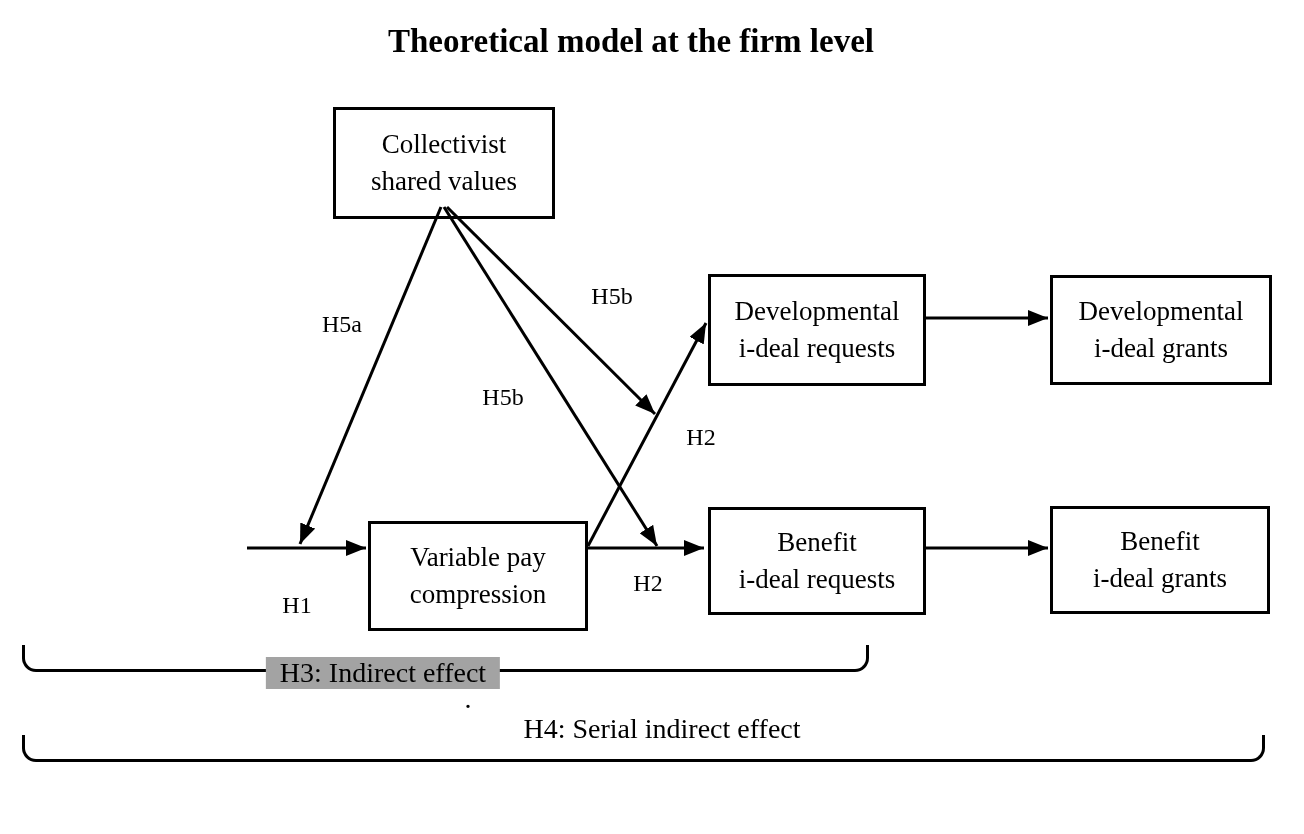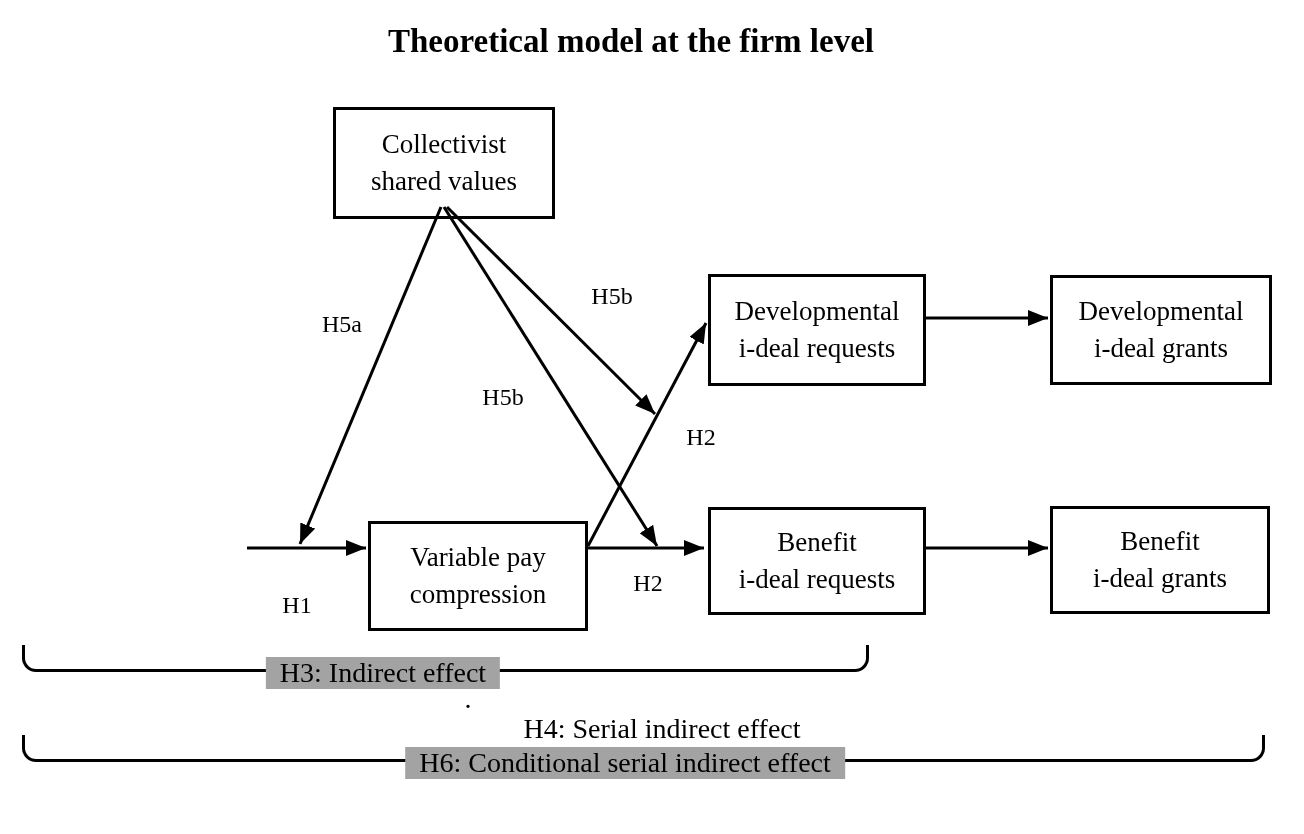--- a/index.html
+++ b/index.html
@@ -137,17 +137,16 @@
   <span class="plabel label-h2-horiz">H2</span>
   <span class="plabel label-h5a">H5a</span>
   <span class="plabel label-h5b-upper">H5b</span>
   <span class="plabel label-h5b-lower">H5b</span>
 
   <div class="bracket bracket-h3"></div>
   <div class="bracket bracket-h6"></div>
 
   <span class="elabel masked label-h3">H3: Indirect effect</span>
   <span class="elabel label-h4">H4: Serial indirect effect</span>
-  <span class="elabel masked label-h6">H6: Conditional serial indirect effect</span>
 
   <span class="elabel stray-period">.</span>
 
 </div>
 
 </body></html>

